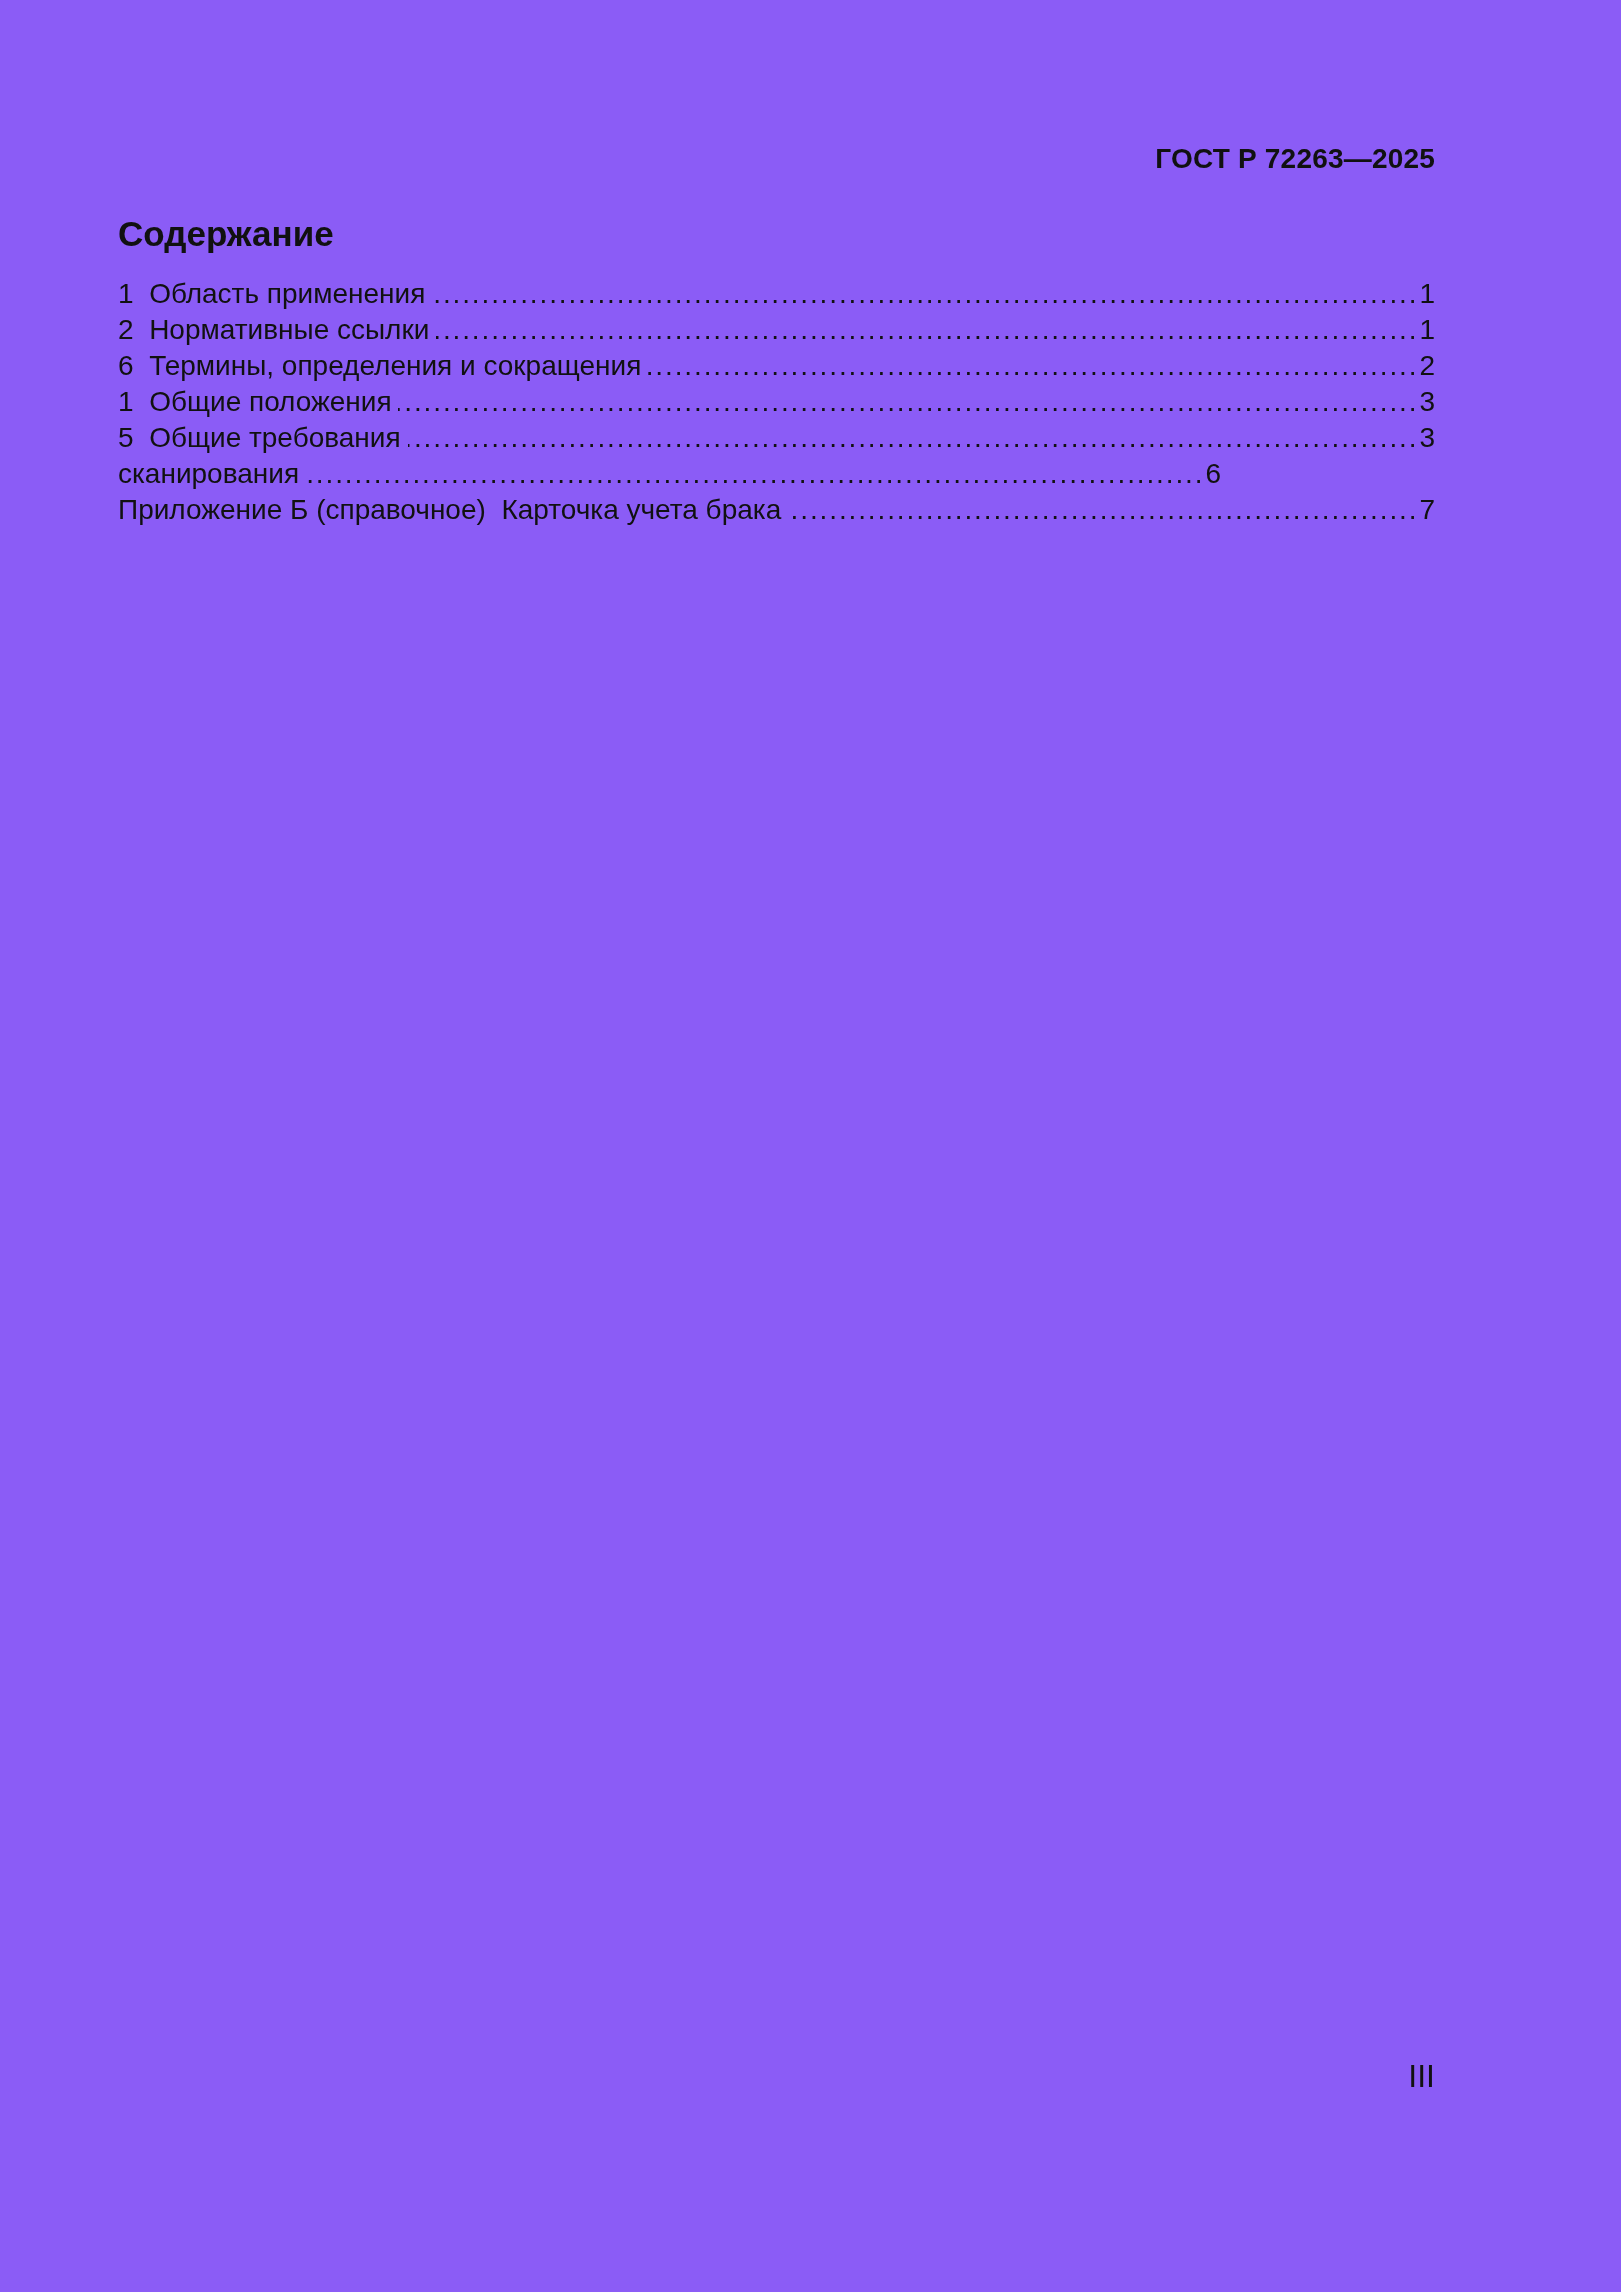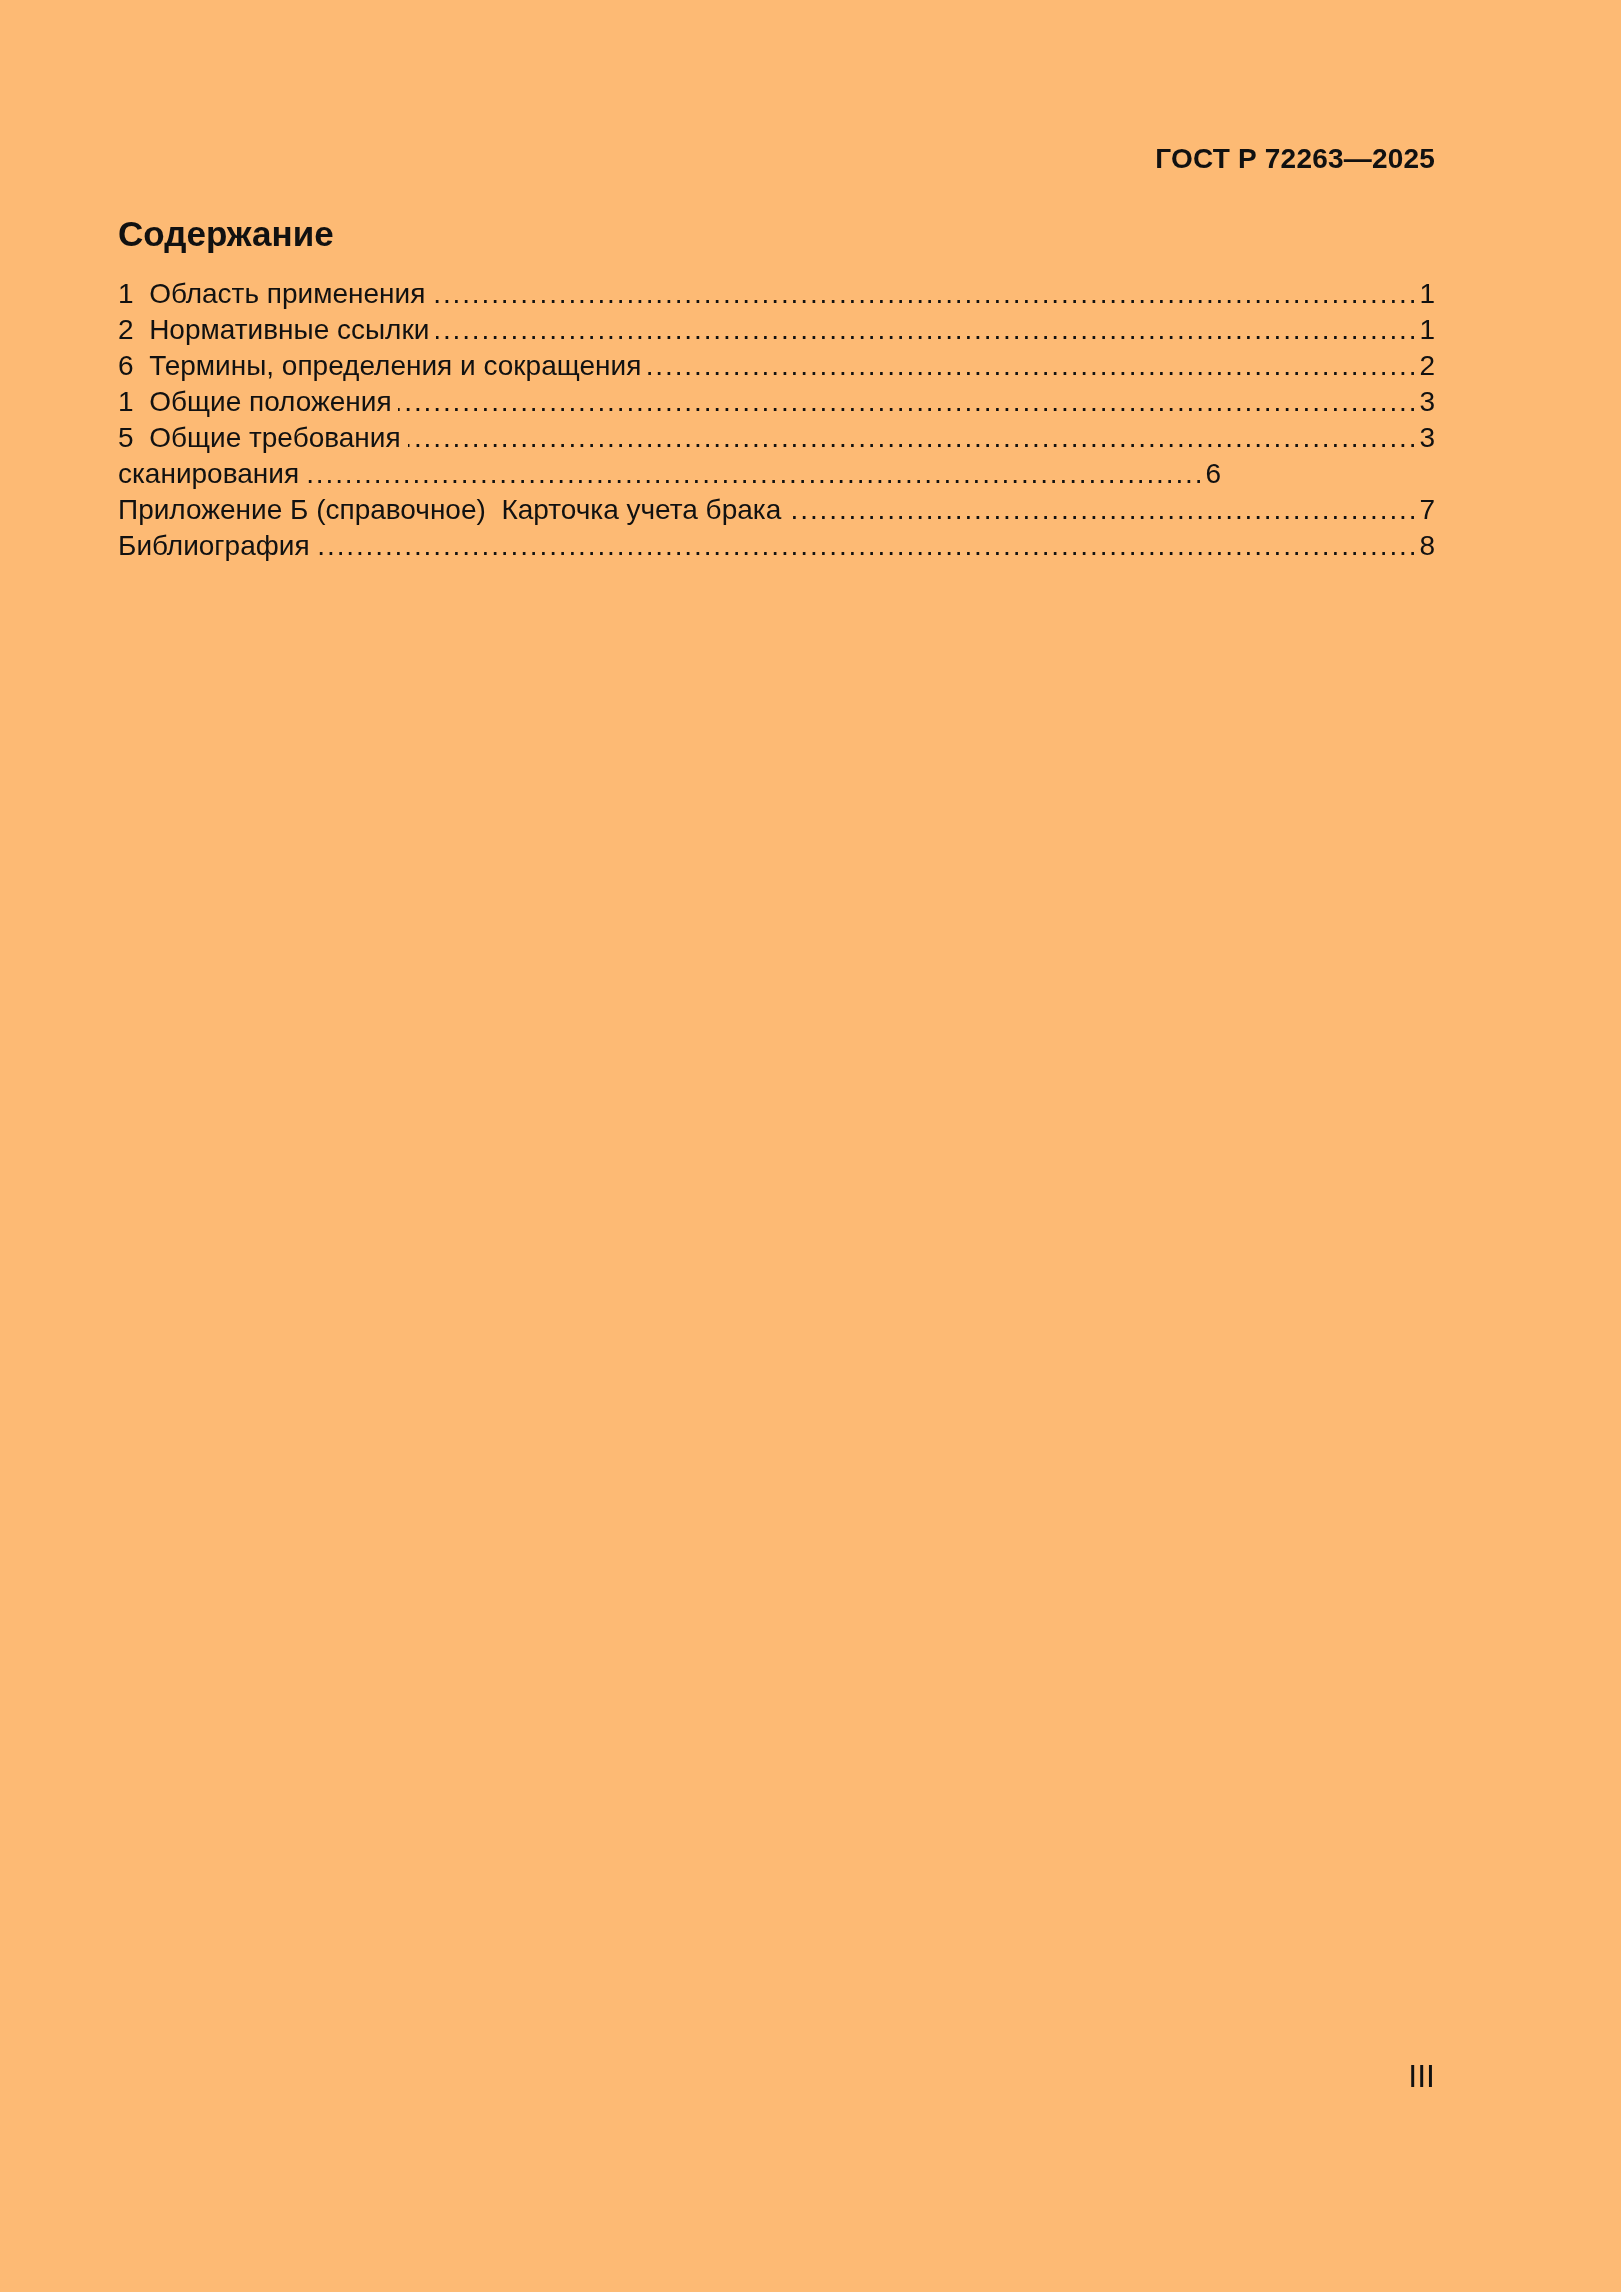--- a/index.html
+++ b/index.html
@@ -6,21 +6,21 @@
   * { margin: 0; padding: 0; box-sizing: border-box; }
   html, body { background: #ffffff; }
   body {
     font-family: "Liberation Sans", "DejaVu Sans", sans-serif;
     color: #111111;
   }
   .page {
     position: relative;
     width: 1621px;
     height: 2293px;
-    background: #fdba74;
+    background: #8b5cf6;
     overflow: hidden;
   }
   .doc-header {
     position: absolute;
     top: 143px;
     left: 118px;
     width: 1317px;
     text-align: right;
     font-size: 28px;
     font-weight: bold;
@@ -132,24 +132,19 @@
       <span class="toc-dots"></span>
       <span class="toc-page">6</span>
     </div>
 
     <div class="toc-row">
       <span class="toc-label">Приложение Б (справочное)  Карточка учета брака</span>
       <span class="toc-dots"></span>
       <span class="toc-page">7</span>
     </div>
 
-    <div class="toc-row">
-      <span class="toc-label">Библиография</span>
-      <span class="toc-dots"></span>
-      <span class="toc-page">8</span>
-    </div>
 
   </nav>
 
   <div class="footer-page-num">III</div>
 
 </div>
 
 
 </body></html>

